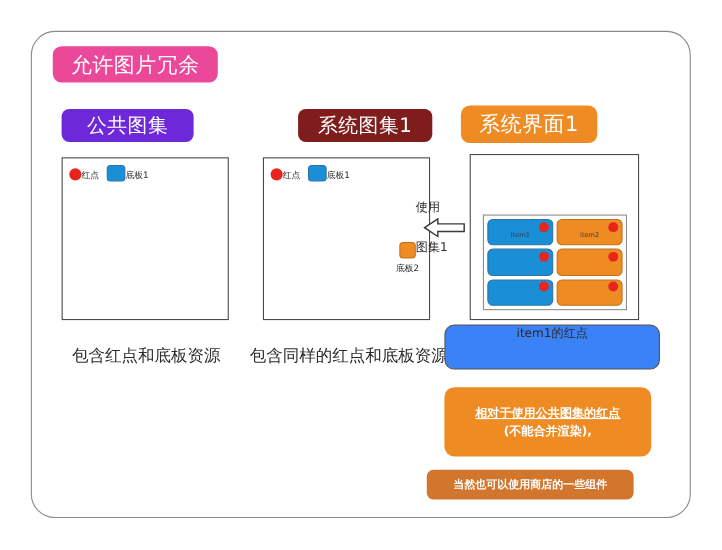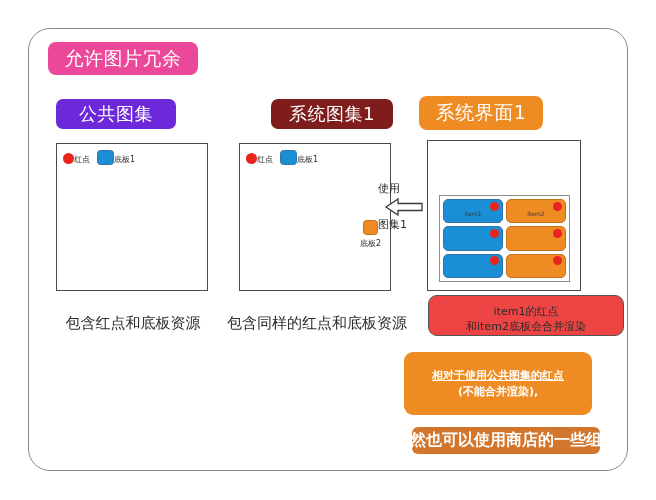--- a/index.html
+++ b/index.html
@@ -260,30 +260,29 @@
     position: absolute;
     box-sizing: border-box;
     text-align: center;
     border-radius: 9px;
   }
   .note-white {
     left: 404px;
     top: 295px;
     width: 196px;
     height: 41px;
-    background: #ef4444;
+    background: #3b82f6;
     border: 1.4px solid #555555;
     font-size: 11px;
     color: #2b2b2b;
     display: flex;
     flex-direction: column;
     align-items: center;
-    justify-content: flex-end;
+    justify-content: space-between;
     line-height: 1.35;
-    margin-left: 24px;
   }
   .note-orange {
     left: 404px;
     top: 352px;
     width: 188px;
     height: 63px;
     background: #ee8c23;
     color: #ffffff;
     font-size: 11px;
     display: flex;
@@ -300,27 +299,27 @@
   }
   .note-orange .line2,
   .note-orange .line3 {
     font-weight: bold;
   }
   .note-orange .line3 {
     white-space: nowrap;
     overflow: hidden;
   }
   .note-dark-orange {
-    left: 412px;
+    left: 388px;
     top: 427px;
     width: 188px;
     height: 27px;
     background: #d2762d;
     color: #ffffff;
-    font-size: 16px;
+    font-size: 10px;
     font-weight: bold;
     display: flex;
     align-items: center;
     justify-content: center;
     border-radius: 6px;
     white-space: nowrap;
   }
 </style>
 </head>
 <body>
@@ -413,21 +412,20 @@
         <div class="ui-item orange">
           <span class="item-label"></span>
           <span class="badge-dot"></span>
         </div>
       </div>
     </div>
   </div>
 
   <div class="note note-white">
     <div>item1的红点</div>
-    <div>和item2底板会合并渲染</div>
   </div>
 
   <div class="note note-orange">
     <div class="line1">相对于使用公共图集的红点</div>
     <div class="line2">(不能合并渲染),</div>
   </div>
 
   <div class="note note-dark-orange">
     <span>当然也可以使用商店的一些组件</span>
   </div>

